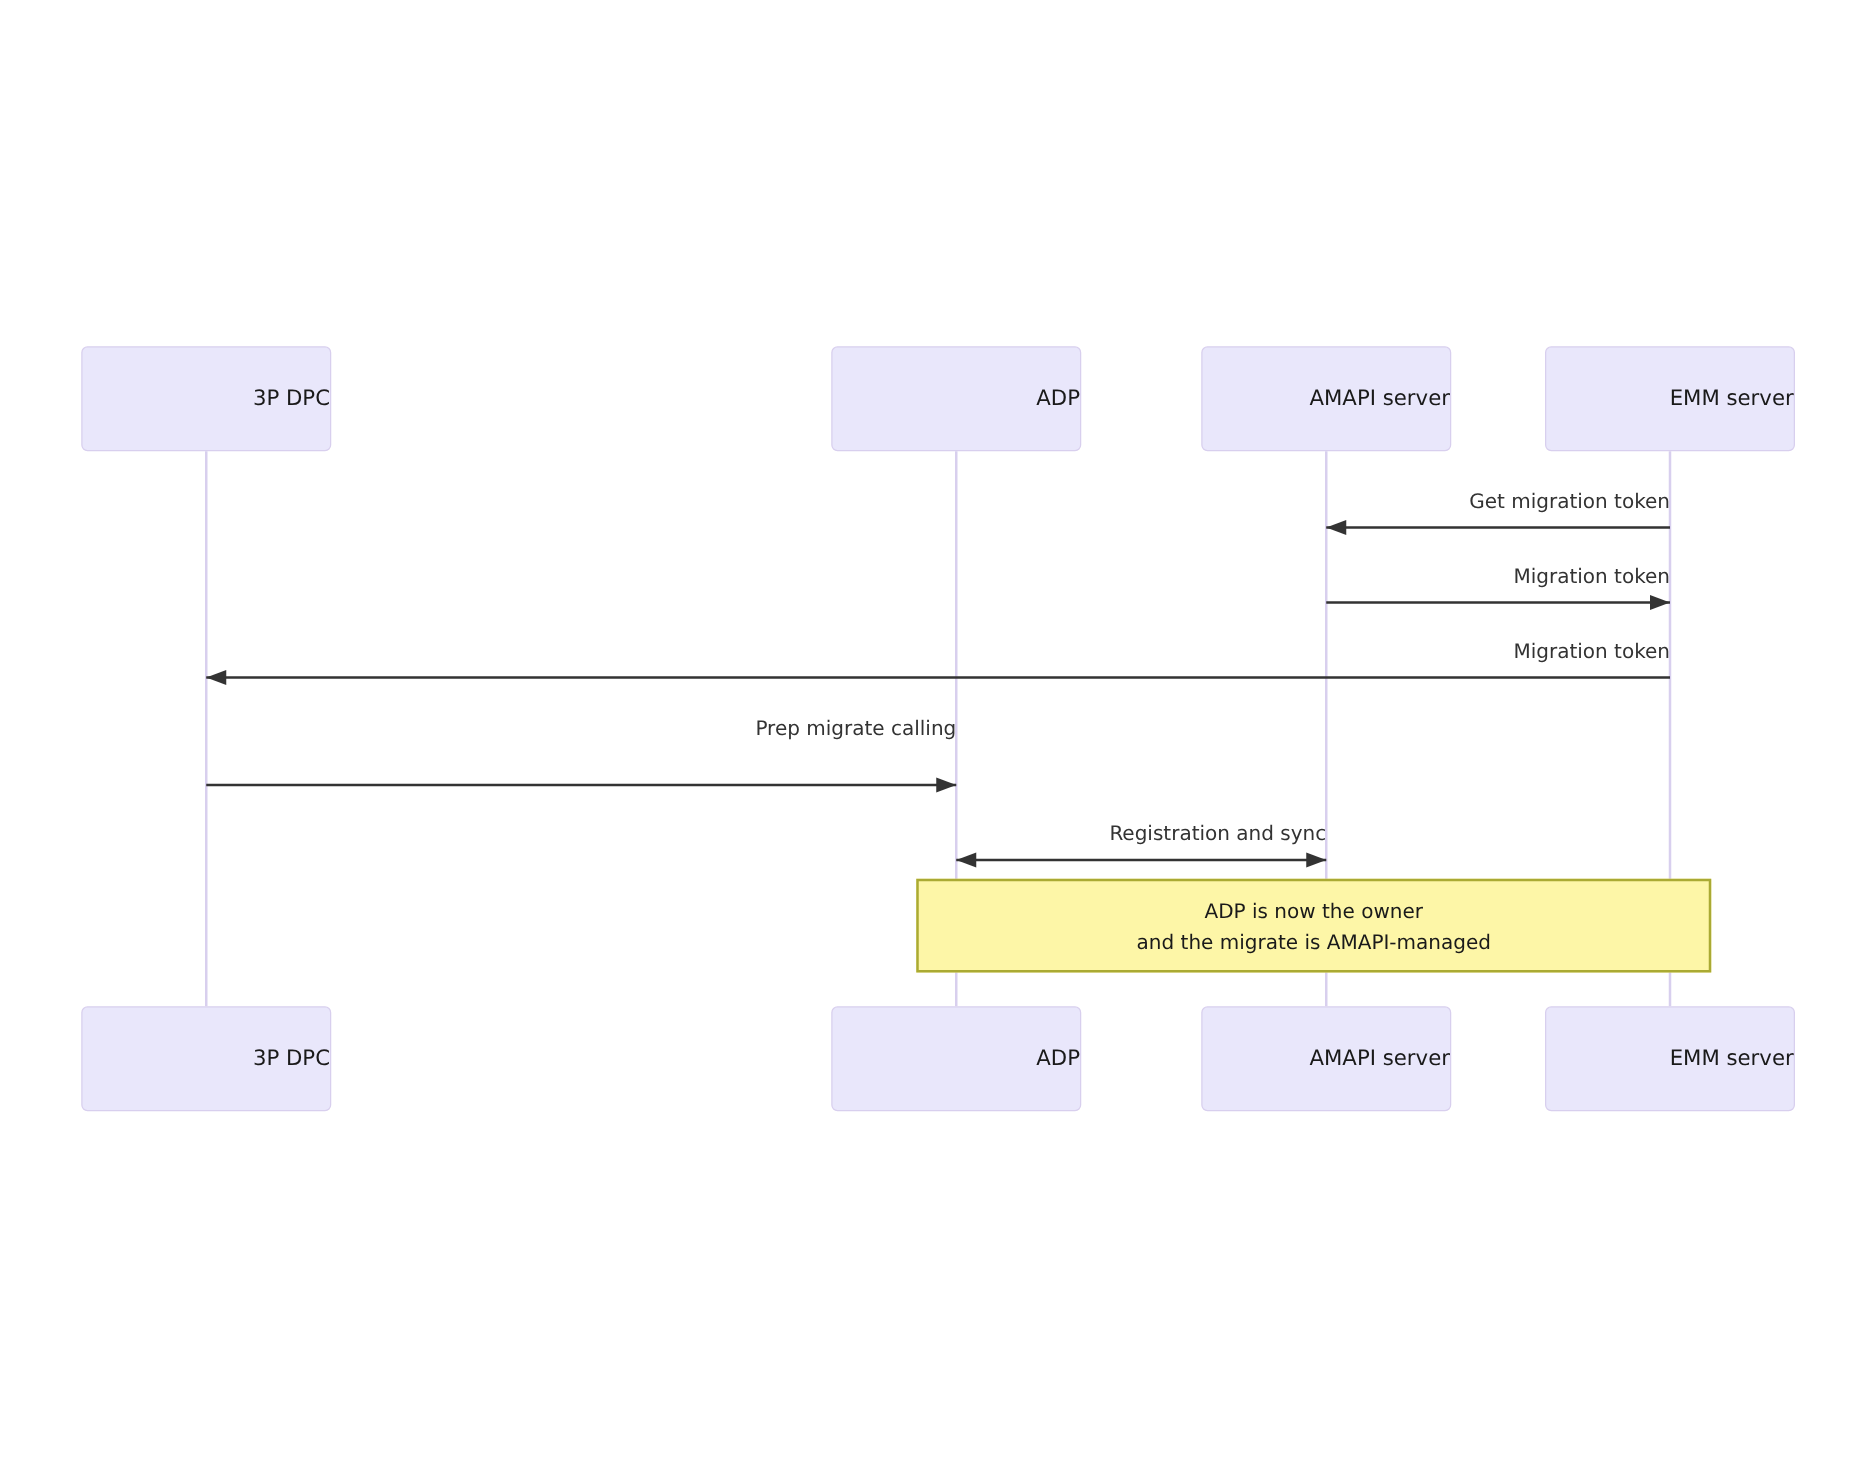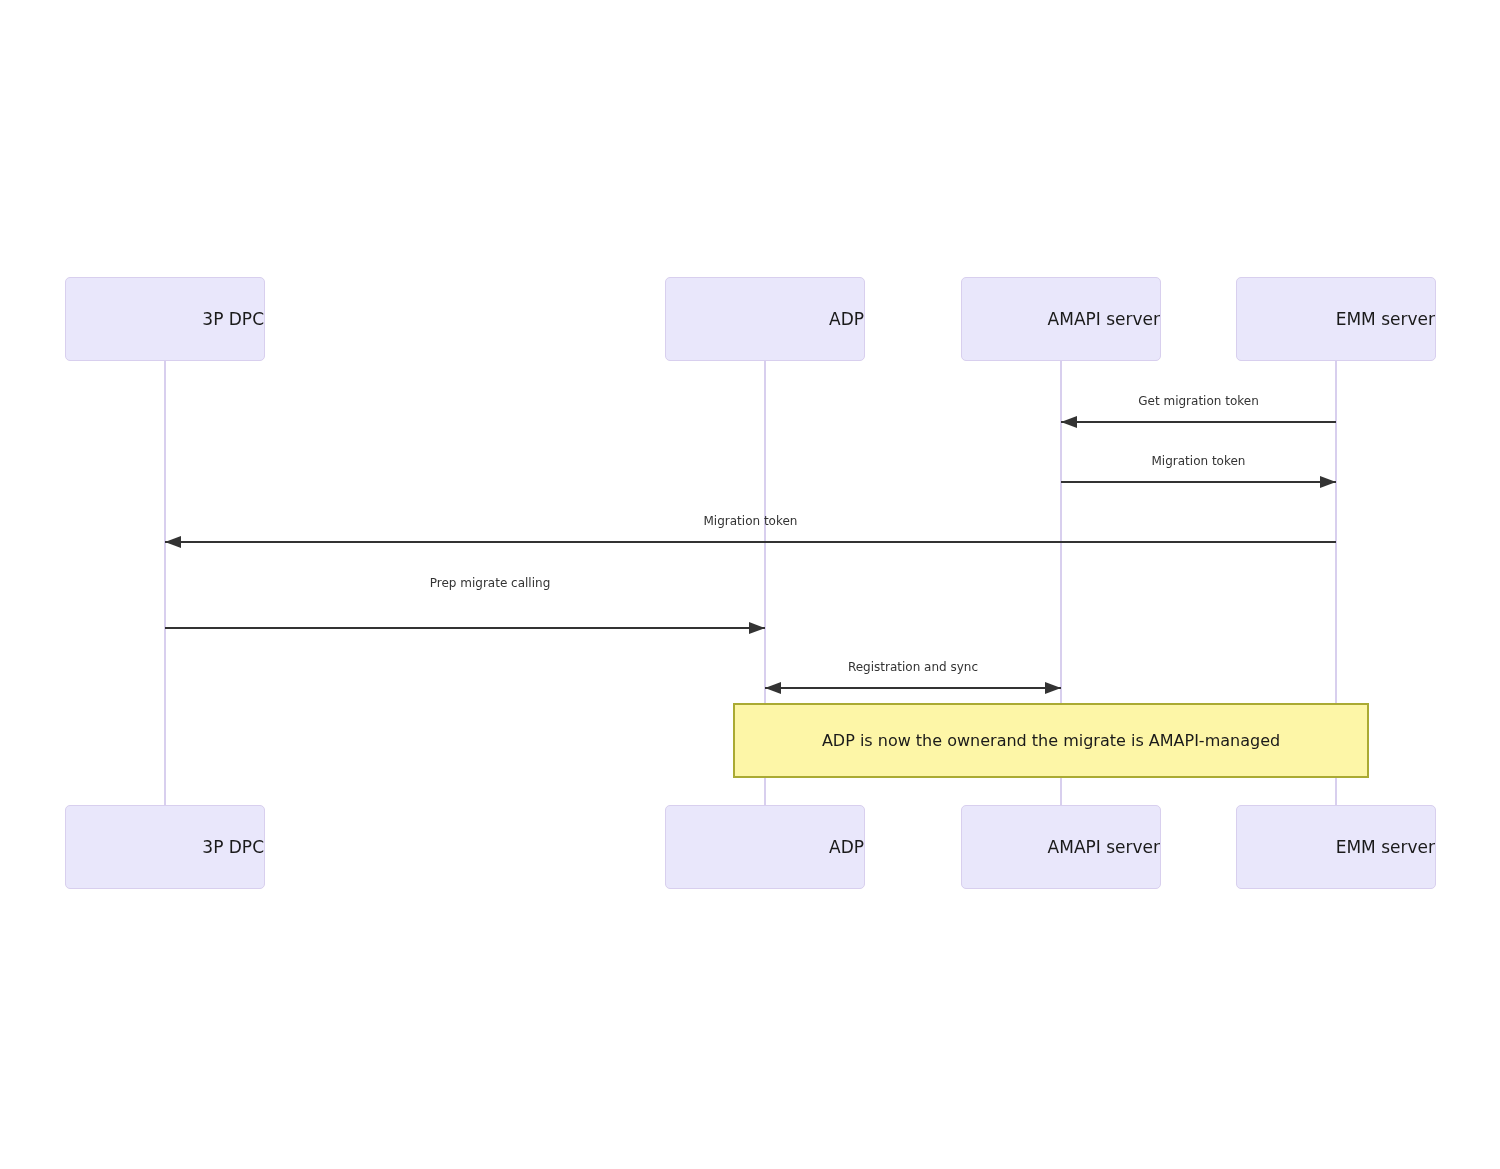--- a/index.html
+++ b/index.html
@@ -29,26 +29,26 @@
     display: flex;
     align-items: center;
     justify-content: flex-end;
     font-size: 17px;
     color: var(--actor-text, #1a1a1a);
   }
   .actor-row-top .actor { top: 277px; }
   .actor-row-bottom .actor { top: 805px; }
   .msg-label {
     position: absolute;
-    font-size: 12px;
+    font-size: 16px;
     line-height: 20px;
     color: var(--message-text, #333333);
-    text-align: center;
+    text-align: right;
   }
-  .msg-label.two-line { line-height: 26px; margin-left: 25px; }
+  .msg-label.two-line { line-height: 26px; }
   .msg-label .line { display: block; }
   .arrow {
     position: absolute;
     height: 2px;
     background: var(--arrow, #333333);
   }
   .arrowhead {
     position: absolute;
     width: 0;
     height: 0;
@@ -61,21 +61,21 @@
   .note {
     position: absolute;
     left: 733px;
     top: 703px;
     width: 636px;
     height: 75px;
     box-sizing: border-box;
     background: var(--note-fill, #FDF6A7);
     border: 2px solid var(--note-border, #AAAA33);
     display: flex;
-    flex-direction: row;
+    flex-direction: column;
     align-items: center;
     justify-content: center;
     font-size: 16px;
     line-height: 25px;
     color: var(--note-text, #1a1a1a);
     text-align: right;
   }
 </style>
 </head>
 <body>

